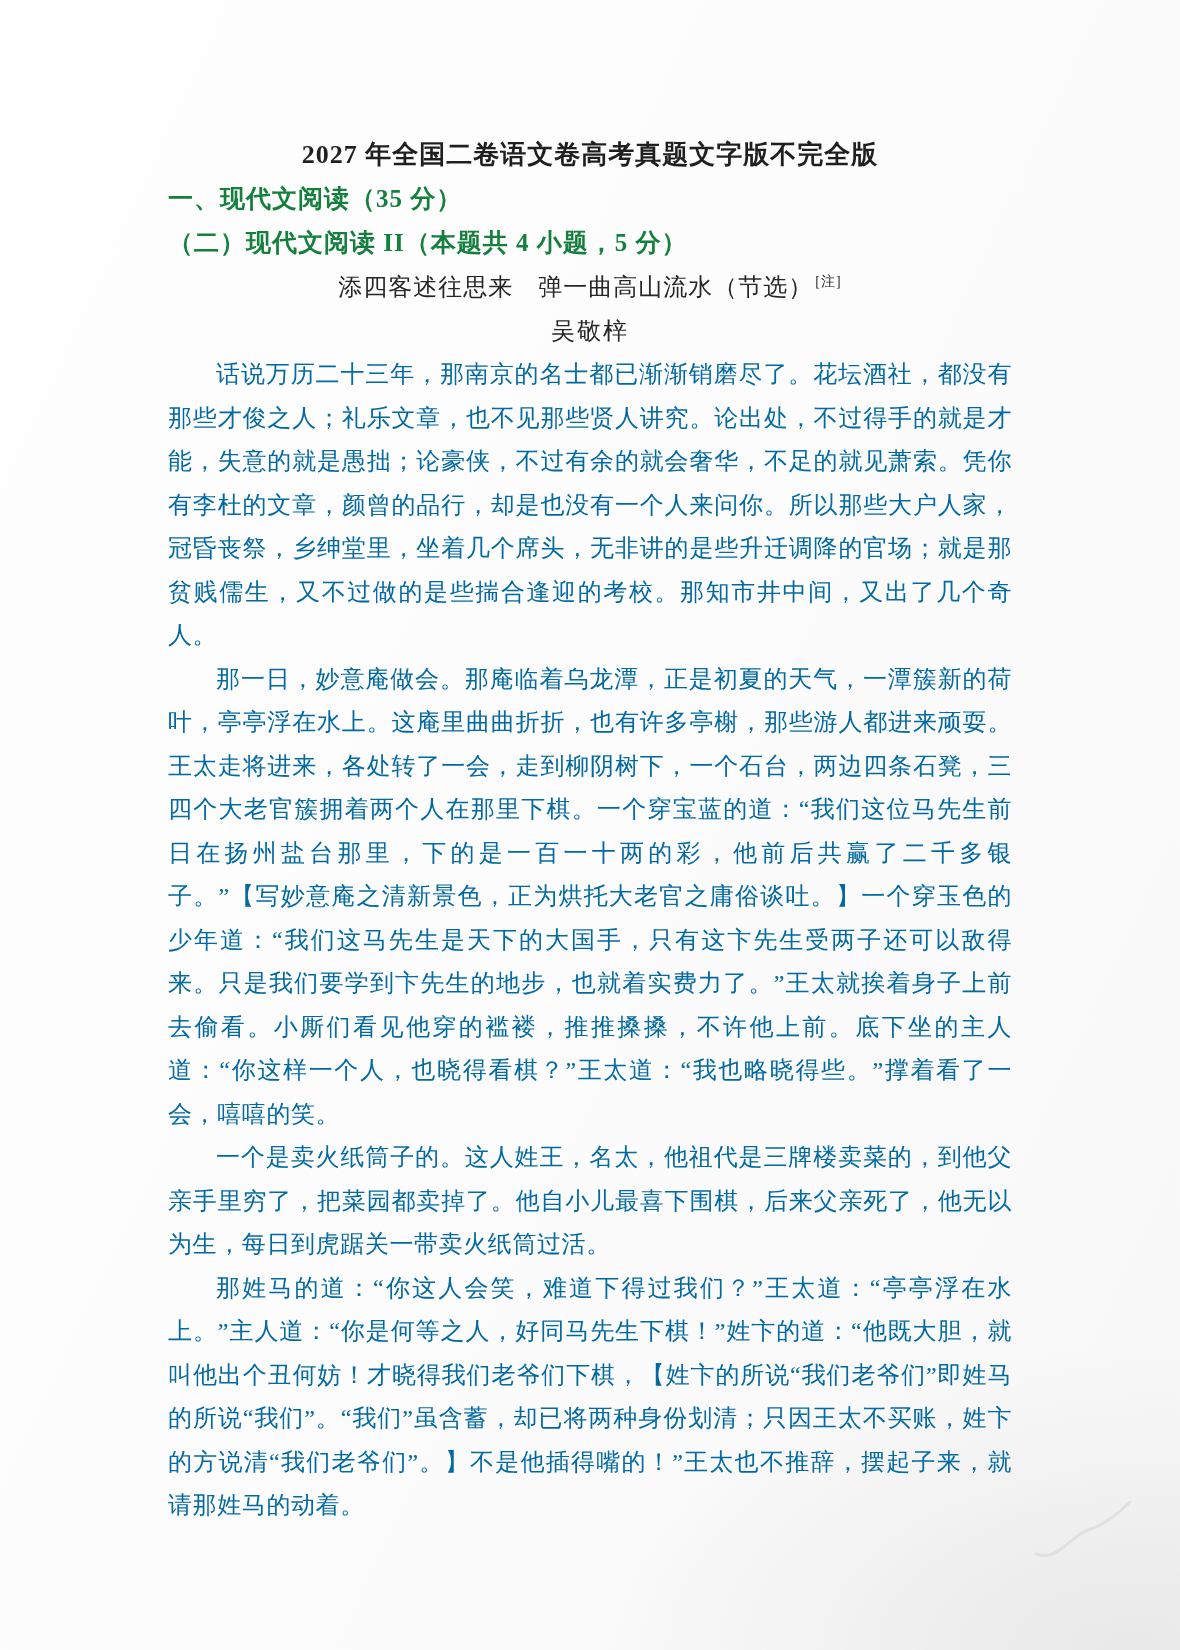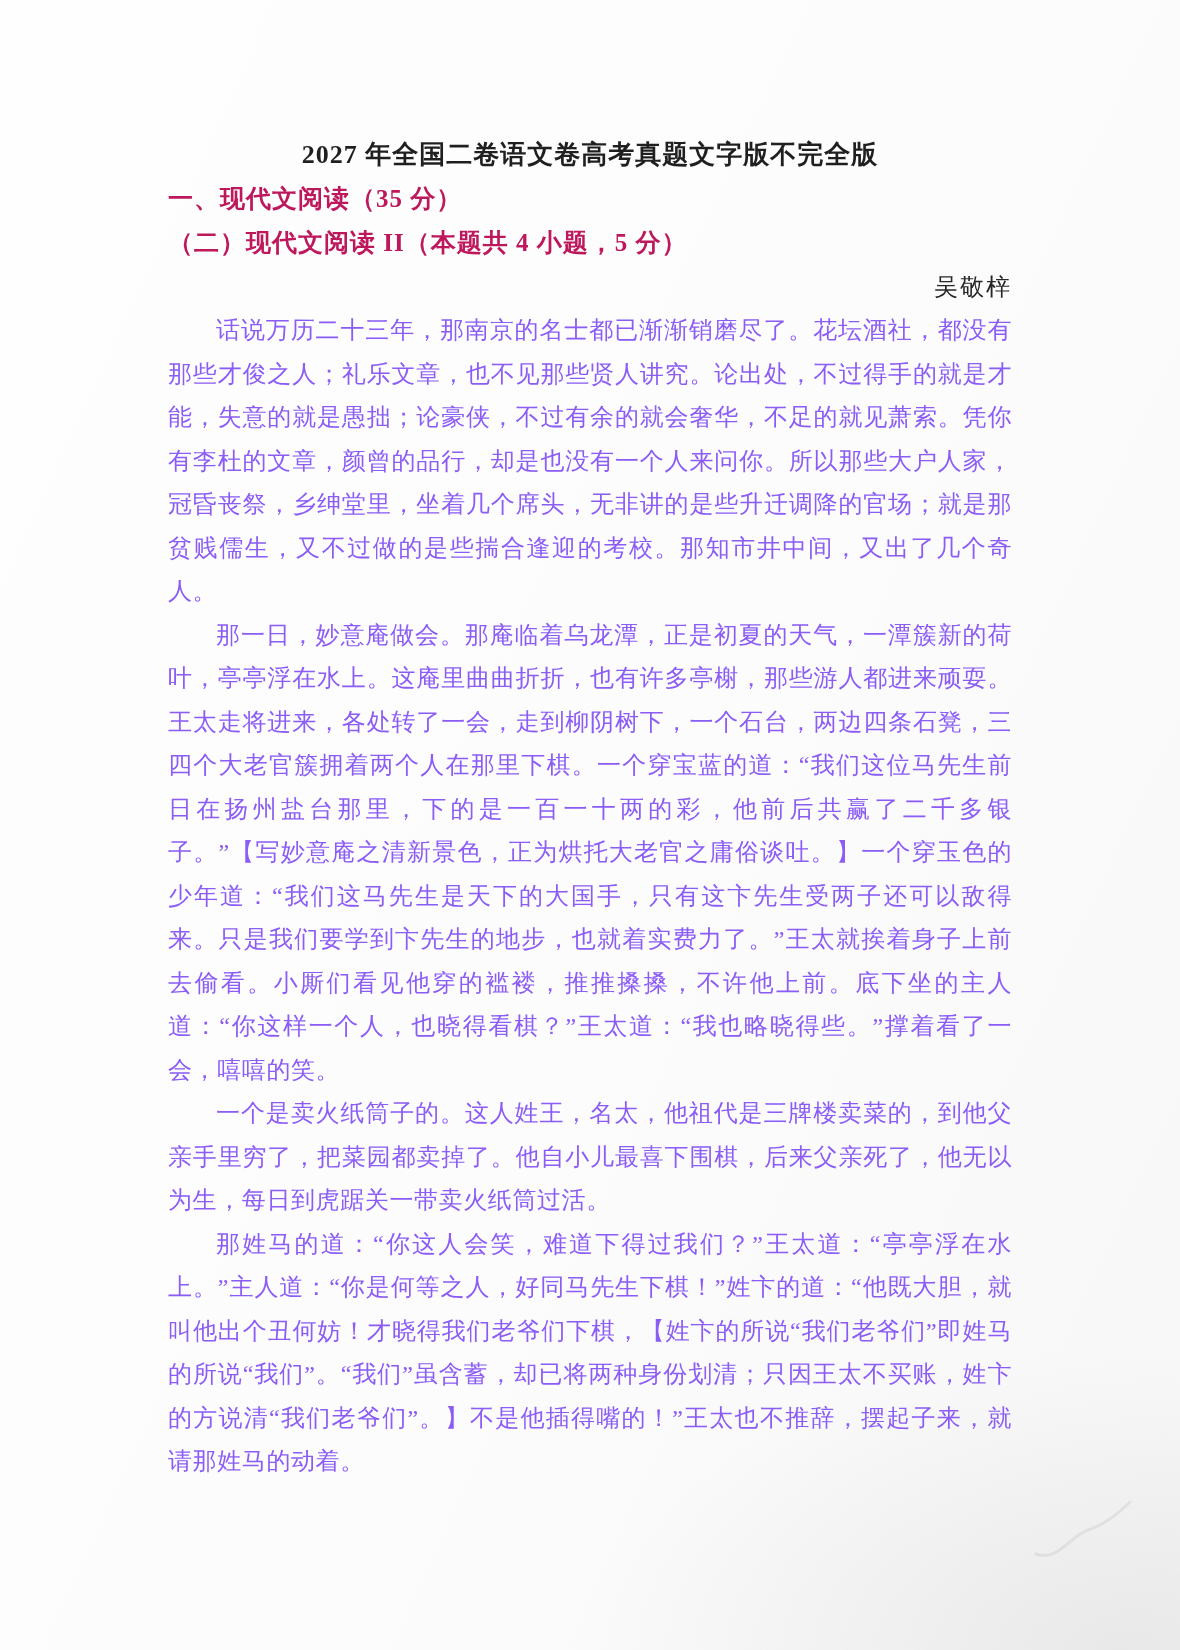--- a/index.html
+++ b/index.html
@@ -31,54 +31,54 @@
     text-align: center;
     margin: 0;
     color: #1f1f1f;
     letter-spacing: 1px;
   }
   .section-heading, .subsection-heading {
     font-size: 25px;
     font-weight: 700;
     line-height: 44px;
     margin: 0;
-    color: #be185d;
+    color: #15803d;
     letter-spacing: 1px;
   }
   .passage-title {
     font-size: 24px;
     line-height: 44px;
     text-align: center;
     margin: 0;
     color: #262626;
     letter-spacing: 1px;
   }
   .passage-title sup {
     font-size: 14px;
     vertical-align: super;
     line-height: 0;
     margin-left: 2px;
   }
   .passage-author {
     font-size: 24px;
     line-height: 44px;
-    text-align: right;
+    text-align: center;
     margin: 0;
     color: #262626;
     letter-spacing: 2px;
   }
   .body-text p {
     font-size: 24px;
     line-height: 43.5px;
     margin: 0;
     text-indent: 2em;
     text-align: justify;
     text-justify: inter-ideograph;
     letter-spacing: 0.6px;
-    color: #8b5cf6;
+    color: #0369a1;
     word-break: break-all;
   }
   .photo-artifact {
     position: absolute;
     right: 42px;
     bottom: 78px;
     opacity: 0.45;
     pointer-events: none;
   }
 </style>
@@ -86,20 +86,23 @@
 <body>
 
 <div class="page">
 
   <h1 class="doc-title">2027 年全国二卷语文卷高考真题文字版不完全版</h1>
 
   <h2 class="section-heading">一、现代文阅读（35 分）</h2>
 
   <h2 class="subsection-heading">（二）现代文阅读 II（本题共 4 小题，5 分）</h2>
 
+  <div class="passage-title">
+    <span>添四客述往思来　弹一曲高山流水（节选）</span><sup>[注]</sup>
+  </div>
 
   <div class="passage-author">吴敬梓</div>
 
   <div class="body-text">
     <p>话说万历二十三年，那南京的名士都已渐渐销磨尽了。花坛酒社，都没有那些才俊之人；礼乐文章，也不见那些贤人讲究。论出处，不过得手的就是才能，失意的就是愚拙；论豪侠，不过有余的就会奢华，不足的就见萧索。凭你有李杜的文章，颜曾的品行，却是也没有一个人来问你。所以那些大户人家，冠昏丧祭，乡绅堂里，坐着几个席头，无非讲的是些升迁调降的官场；就是那贫贱儒生，又不过做的是些揣合逢迎的考校。那知市井中间，又出了几个奇人。</p>
     <p>那一日，妙意庵做会。那庵临着乌龙潭，正是初夏的天气，一潭簇新的荷叶，亭亭浮在水上。这庵里曲曲折折，也有许多亭榭，那些游人都进来顽耍。王太走将进来，各处转了一会，走到柳阴树下，一个石台，两边四条石凳，三四个大老官簇拥着两个人在那里下棋。一个穿宝蓝的道：“我们这位马先生前日在扬州盐台那里，下的是一百一十两的彩，他前后共赢了二千多银子。”【写妙意庵之清新景色，正为烘托大老官之庸俗谈吐。】一个穿玉色的少年道：“我们这马先生是天下的大国手，只有这卞先生受两子还可以敌得来。只是我们要学到卞先生的地步，也就着实费力了。”王太就挨着身子上前去偷看。小厮们看见他穿的褴褛，推推搡搡，不许他上前。底下坐的主人道：“你这样一个人，也晓得看棋？”王太道：“我也略晓得些。”撑着看了一会，嘻嘻的笑。</p>
     <p>一个是卖火纸筒子的。这人姓王，名太，他祖代是三牌楼卖菜的，到他父亲手里穷了，把菜园都卖掉了。他自小儿最喜下围棋，后来父亲死了，他无以为生，每日到虎踞关一带卖火纸筒过活。</p>
     <p>那姓马的道：“你这人会笑，难道下得过我们？”王太道：“亭亭浮在水上。”主人道：“你是何等之人，好同马先生下棋！”姓卞的道：“他既大胆，就叫他出个丑何妨！才晓得我们老爷们下棋，【姓卞的所说“我们老爷们”即姓马的所说“我们”。“我们”虽含蓄，却已将两种身份划清；只因王太不买账，姓卞的方说清“我们老爷们”。】不是他插得嘴的！”王太也不推辞，摆起子来，就请那姓马的动着。</p>
   </div>
 

